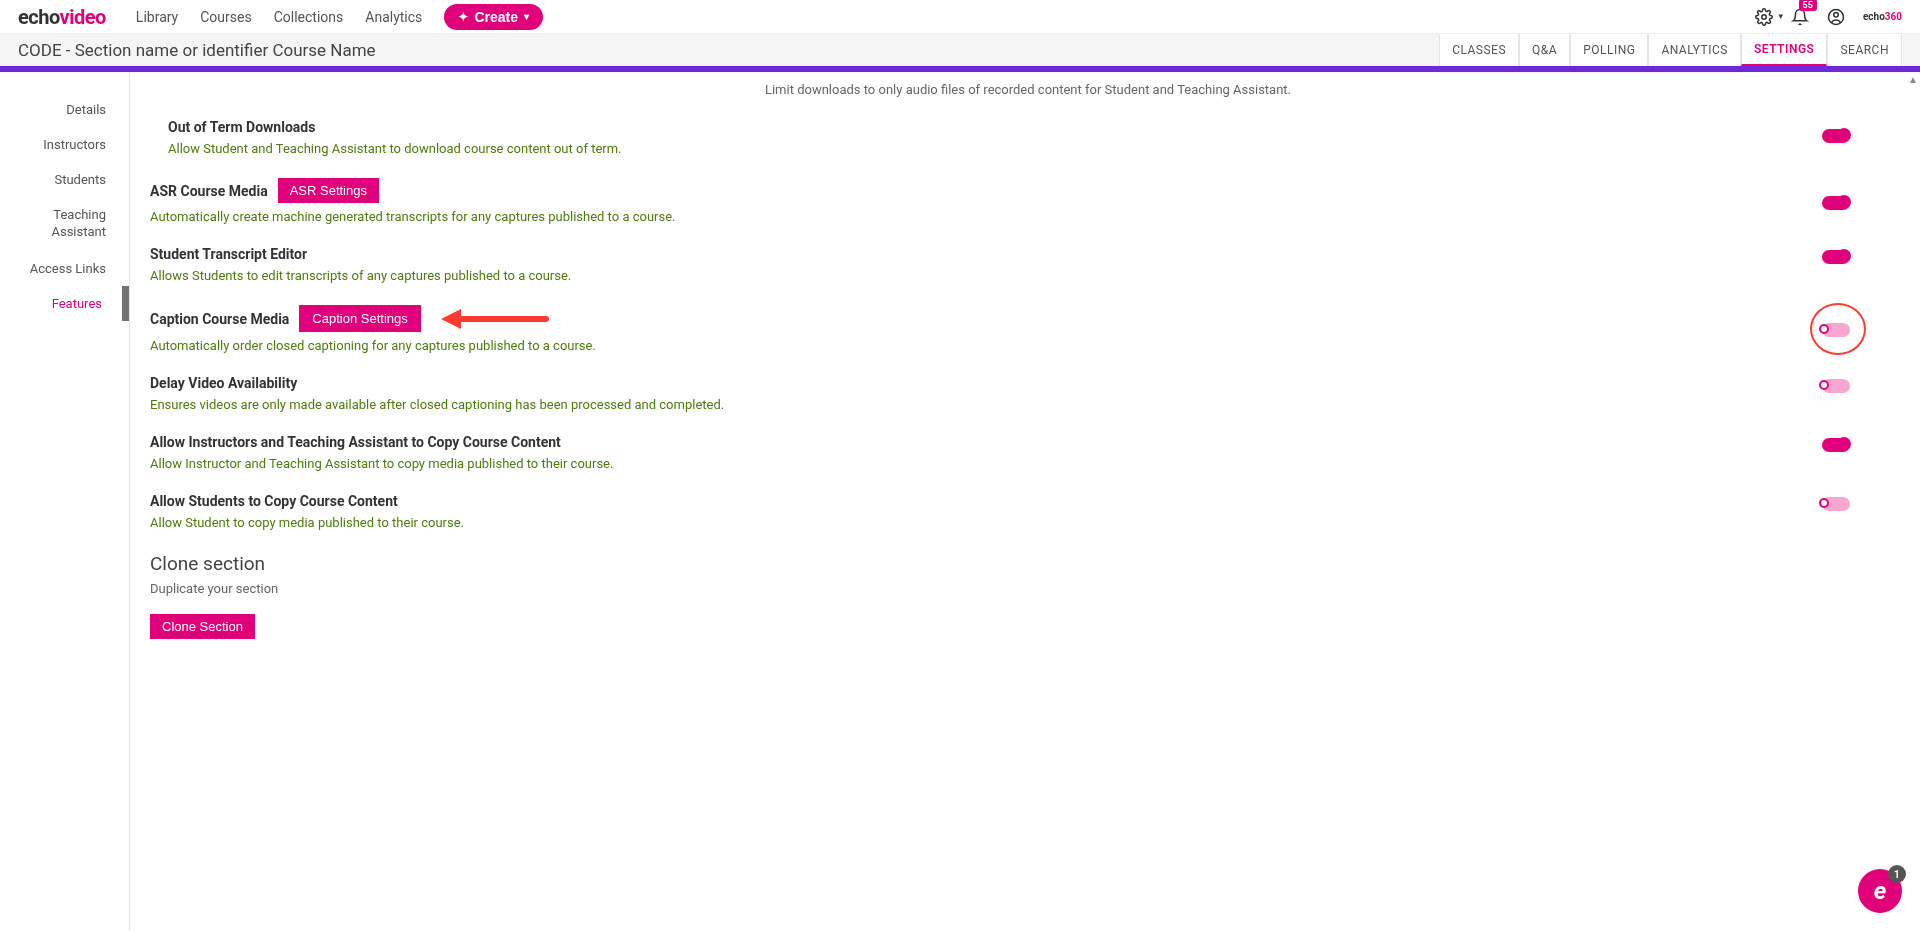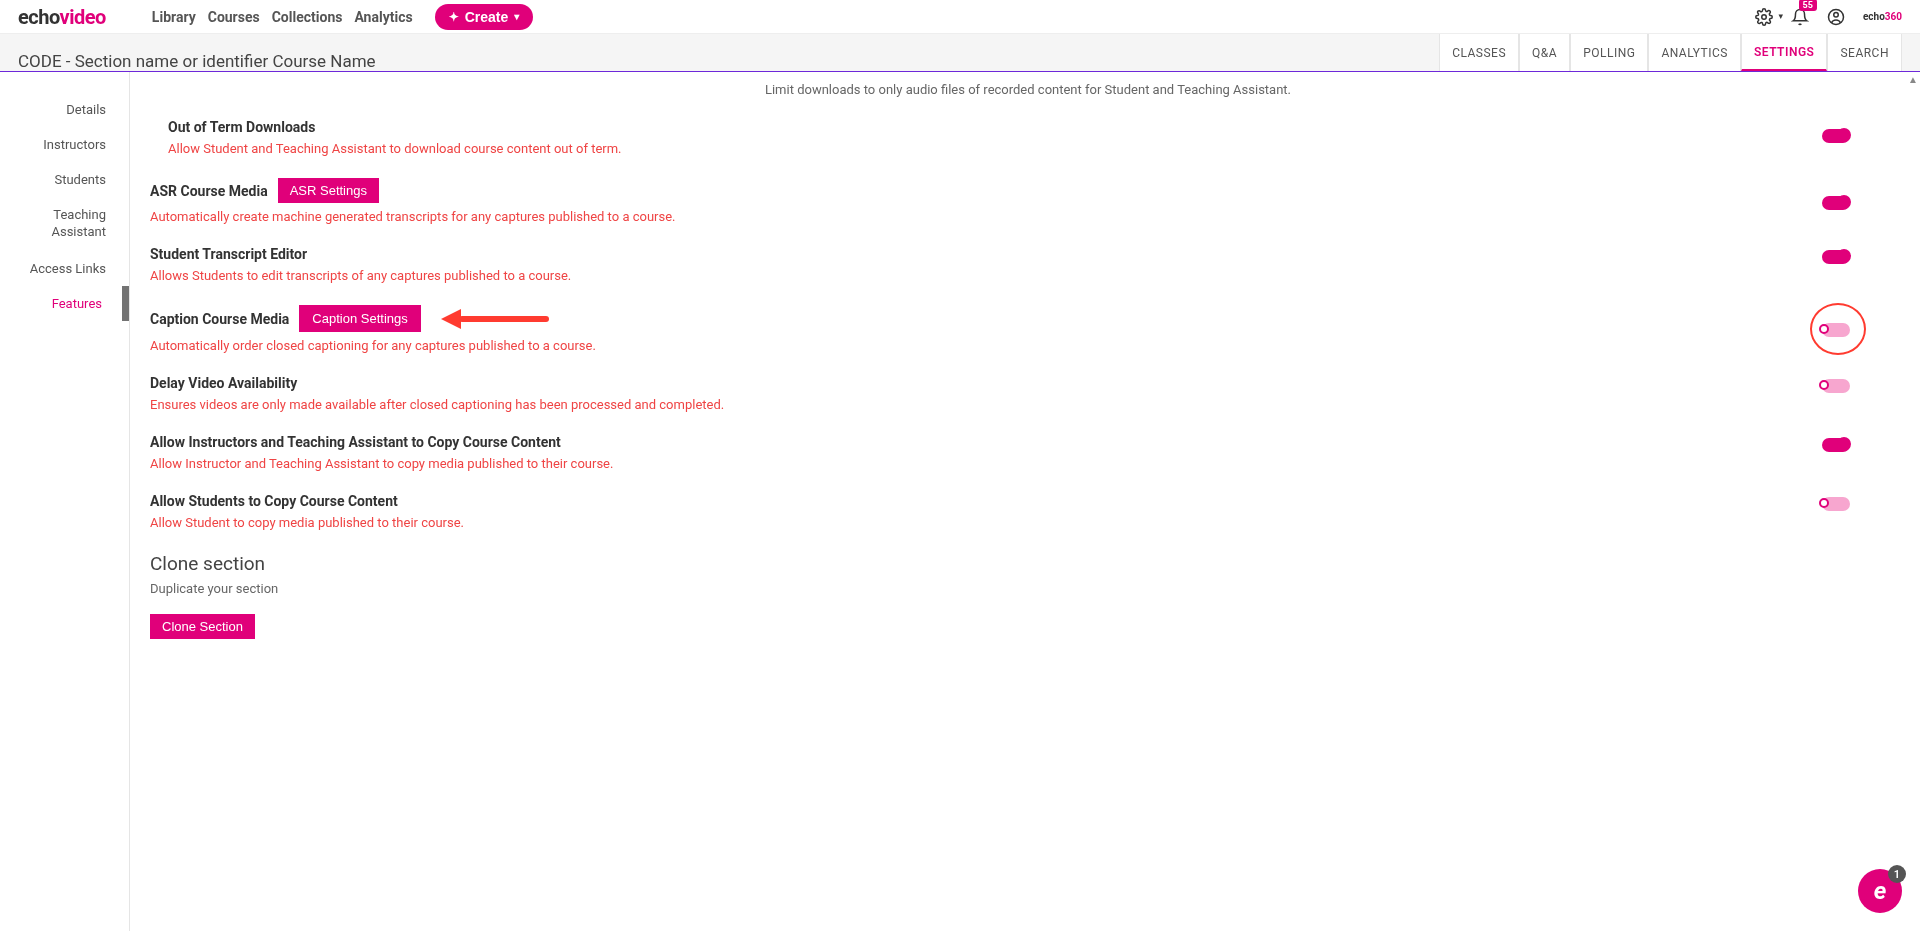--- a/index.html
+++ b/index.html
@@ -3,52 +3,52 @@
   <meta charset="utf-8">
   <style>
     * { margin: 0; padding: 0; box-sizing: border-box; }
     body { font-family: -apple-system, BlinkMacSystemFont, "Segoe UI", Roboto, Arial, sans-serif; background: #fff; color: #3a3a3a; overflow-x: hidden; }
 
     
     .topbar { height: 34px; display: flex; align-items: center; padding: 0 18px; border-bottom: 1px solid #eee; background: #fff; }
     .logo { font-weight: 700; font-size: 20px; letter-spacing: -0.5px; }
     .logo .echo { color: #333; }
     .logo .video { color: #e0007a; }
-    .nav-links { display: flex; gap: 12px; margin-left: 46px; font-weight: bold; }
+    .nav-links { display: flex; gap: 22px; margin-left: 30px; }
     .nav-links a { color: #555; text-decoration: none; font-size: 14px; }
     .create-btn { margin-left: 22px; background: #e0007a; color: #fff; border: none; border-radius: 14px; padding: 5px 14px; font-size: 14px; display: flex; align-items: center; gap: 6px; cursor: pointer; font-weight: 600; }
     .create-btn .star { font-size: 12px; }
     .create-btn .chev { font-size: 10px; }
     .top-right { margin-left: auto; display: flex; align-items: center; gap: 18px; }
     .gear, .bell, .avatar-circle { width: 18px; height: 18px; position: relative; }
     .notif-badge { position: absolute; top: -9px; right: -8px; background: #e0007a; color: #fff; font-size: 9px; padding: 1px 4px; border-radius: 3px; font-weight: 700; }
     .brand-chip { font-size: 10px; font-weight: 700; color:#333;text-align:center; }
     .brand-chip .accent { color:#e0007a; }
 
     
-    .course-header { height: 38px; background: #f5f5f5; border-bottom: 1px solid #6d28d9; display: flex; align-items: flex-end; padding: 0 18px; }
+    .course-header { height: 38px; background: #f5f5f5; border-bottom: 6px solid #6d28d9; display: flex; align-items: center; padding: 0 18px; }
     .course-title { font-size: 17px; color: #444; }
     .course-tabs { margin-left: auto; display: flex; height: 100%; }
     .course-tab { padding: 0 12px; font-size: 12px; letter-spacing: 0.5px; color: #555; display: flex; align-items: center; border: 1px solid #e5e5e5; border-top: none; border-bottom: none; background:#fff; cursor:pointer; }
     .course-tab.active { color: #e0007a; border-bottom: 2px solid #e0007a; font-weight: 600; }
 
     
     .layout { display: flex; height: calc(931px - 34px - 38px); }
     .sidebar { width: 130px; border-right: 1px solid #e5e5e5; padding-top: 20px; }
     .sidebar-item { text-align: right; padding: 10px 20px; font-size: 13px; color: #555; cursor: pointer; border-right: 3px solid transparent; }
     .sidebar-item.active { color: #e0007a; border-right: 7px solid #737373; }
     .sidebar-item.multi { line-height: 1.3; }
 
     
     .main { flex: 1; position: relative; overflow-y: auto; padding: 10px 40px 40px 20px; }
     .scroll-wrap { max-width: none; }
     .desc-only { color: #666; font-size: 13px; margin-bottom: 22px; margin-left: 26px; text-align: center; }
     .setting { margin-bottom: 22px; position: relative; }
     .setting .title { font-weight: 700; color: #333; font-size: 14px; margin-bottom: 6px; display:flex; align-items:center; gap:10px;}
-    .setting .desc { color: #ef4444; font-size: 13px; }
+    .setting .desc { color: #4d7c0f; font-size: 13px; }
     .badge-btn { background: #e0007a; color:#fff; border:none; padding: 5px 12px; font-size: 13px; cursor:pointer; }
     .badge-btn.outlined { border:1px solid #e0007a; }
     .clone-h { font-size: 19px; color:#444; margin-top: 10px; margin-bottom: 6px; font-weight: 400;}
     .clone-desc { color:#666; font-size:13px; margin-bottom: 18px;}
 
     
     .toggle { position: absolute; right: 30px; width: 28px; height: 14px; border-radius: 7px; background: #e0007a; cursor: pointer; }
     .toggle .knob { position: absolute; width: 12px; height: 12px; border-radius: 50%; background: #fff; top: 1px; right: 1px; border:1px solid #e0007a;}
     .toggle.on .knob { right: -1px; background:#e0007a; border:2px solid #e0007a; width:14px; height:14px; top:-1px;}
     .toggle.t-partial { background: #f7a6cf; }

